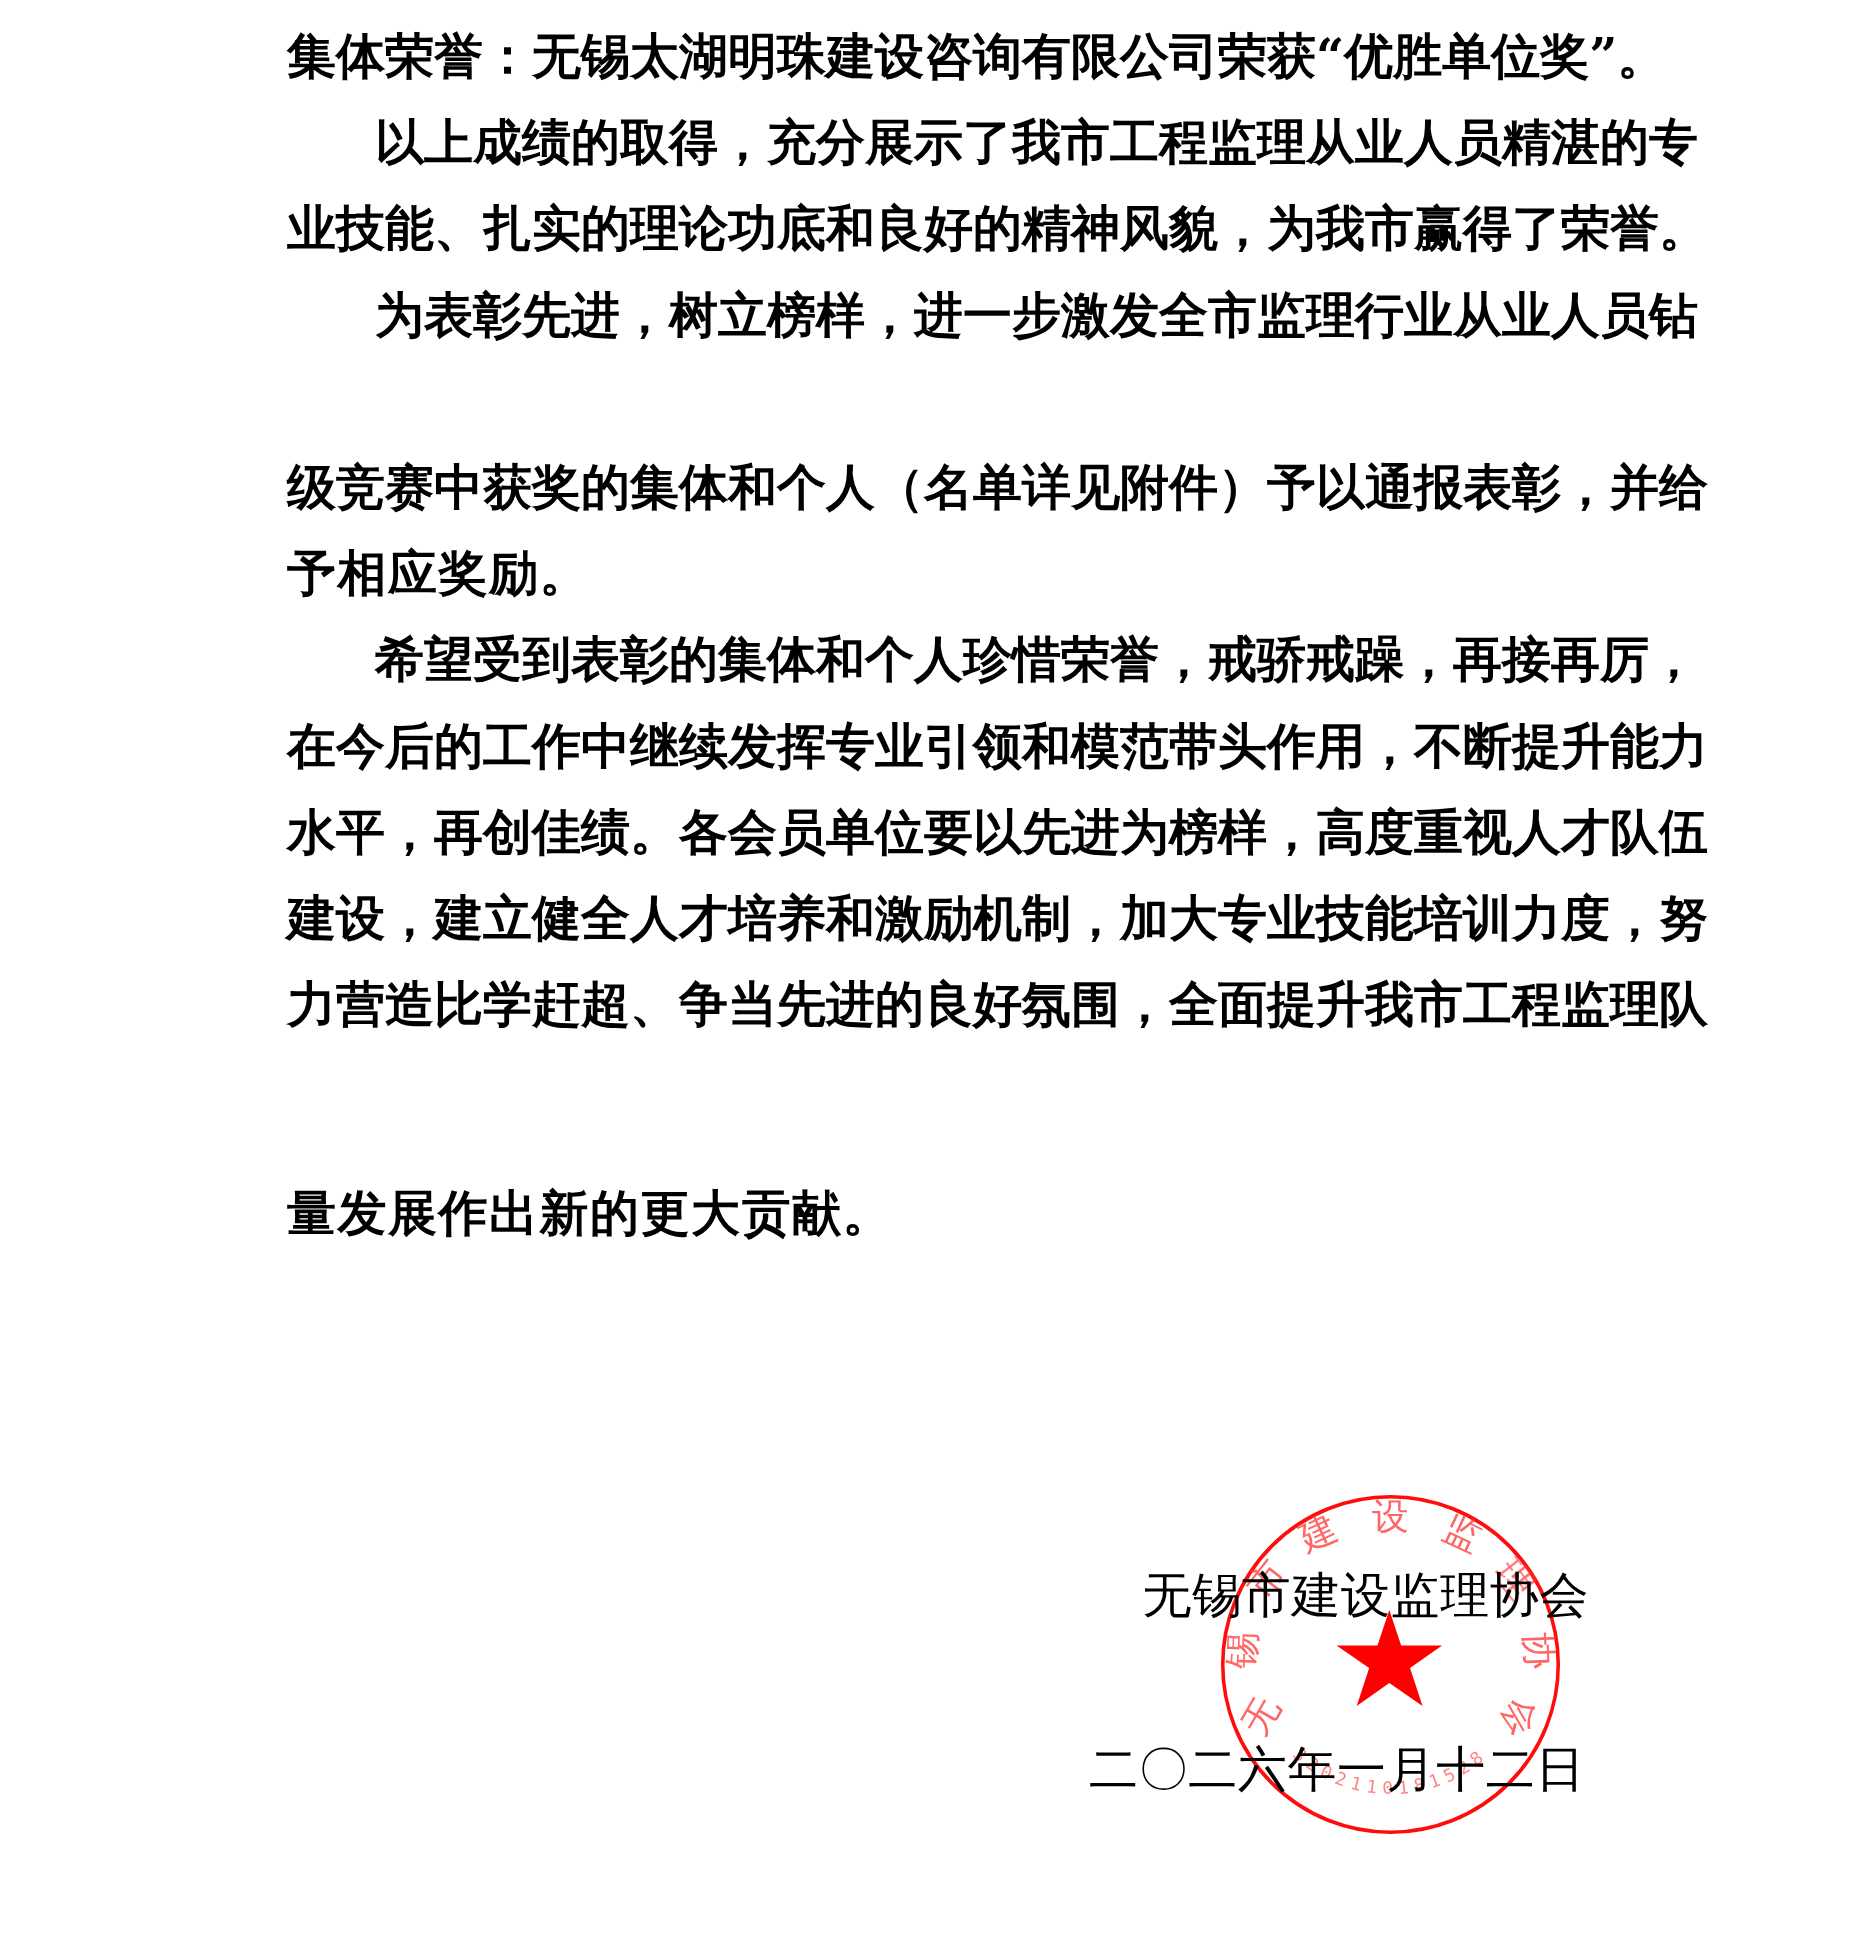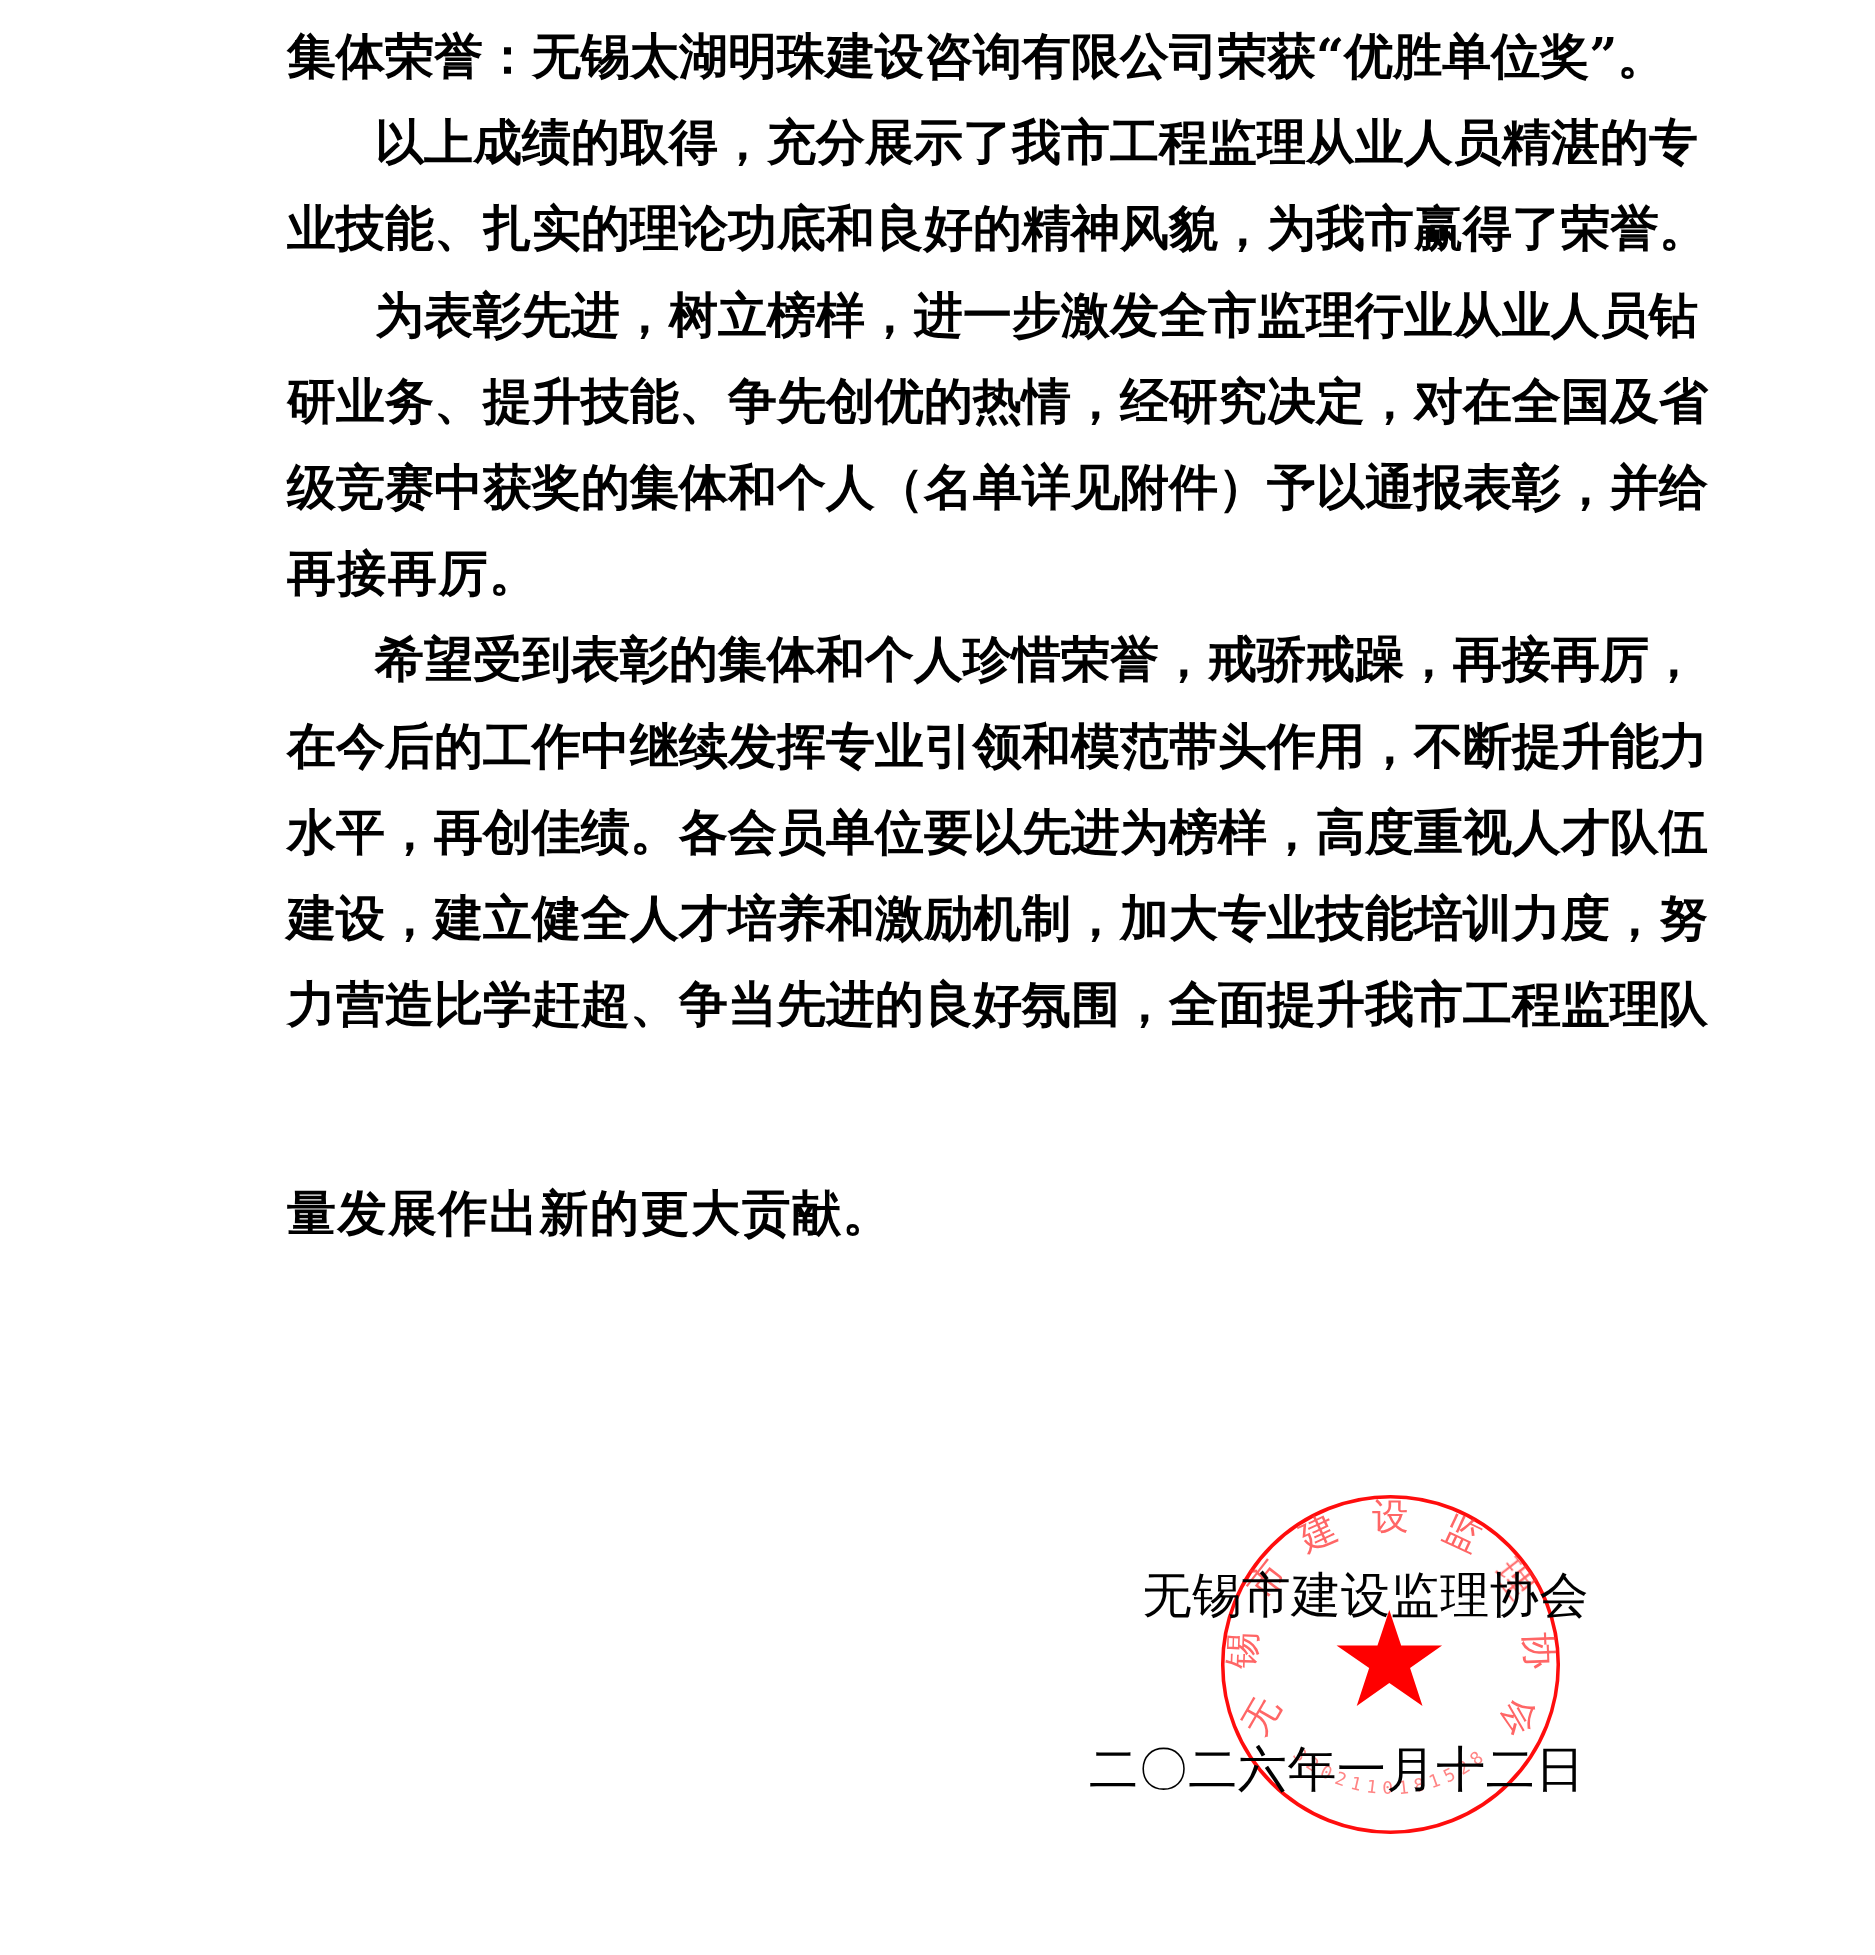--- a/index.html
+++ b/index.html
@@ -68,23 +68,22 @@
 <body>
 
 <div class="page">
 
   <div class="line" style="top:13px">集体荣誉：无锡太湖明珠建设咨询有限公司荣获“优胜单位奖”。</div>
 
   <div class="line indent" style="top:99px">以上成绩的取得，充分展示了我市工程监理从业人员精湛的专</div>
   <div class="line" style="top:185px">业技能、扎实的理论功底和良好的精神风貌，为我市赢得了荣誉。</div>
 
   <div class="line indent" style="top:272px">为表彰先进，树立榜样，进一步激发全市监理行业从业人员钻</div>
-  <div class="line" style="top:358px">研业务、提升技能、争先创优的热情，经研究决定，对在全国及省</div>
   <div class="line" style="top:444px">级竞赛中获奖的集体和个人（名单详见附件）予以通报表彰，并给</div>
-  <div class="line last" style="top:530px">再接再厉。</div>
+  <div class="line last" style="top:530px">予相应奖励。</div>
 
   <div class="line" style="top:703px">在今后的工作中继续发挥专业引领和模范带头作用，不断提升能力</div>
   <div class="line indent" style="top:616px">希望受到表彰的集体和个人珍惜荣誉，戒骄戒躁，再接再厉，</div>
   <div class="line" style="top:789px">水平，再创佳绩。各会员单位要以先进为榜样，高度重视人才队伍</div>
   <div class="line" style="top:875px">建设，建立健全人才培养和激励机制，加大专业技能培训力度，努</div>
   <div class="line" style="top:961px">力营造比学赶超、争当先进的良好氛围，全面提升我市工程监理队</div>
   <div class="line last" style="top:1170px">量发展作出新的更大贡献。</div>
 
   <div class="signature" style="top:1571px; right:287px;">无锡市建设监理协会</div>
   <div class="signature" style="top:1745px; right:291px;">二〇二六年一月十二日</div>

